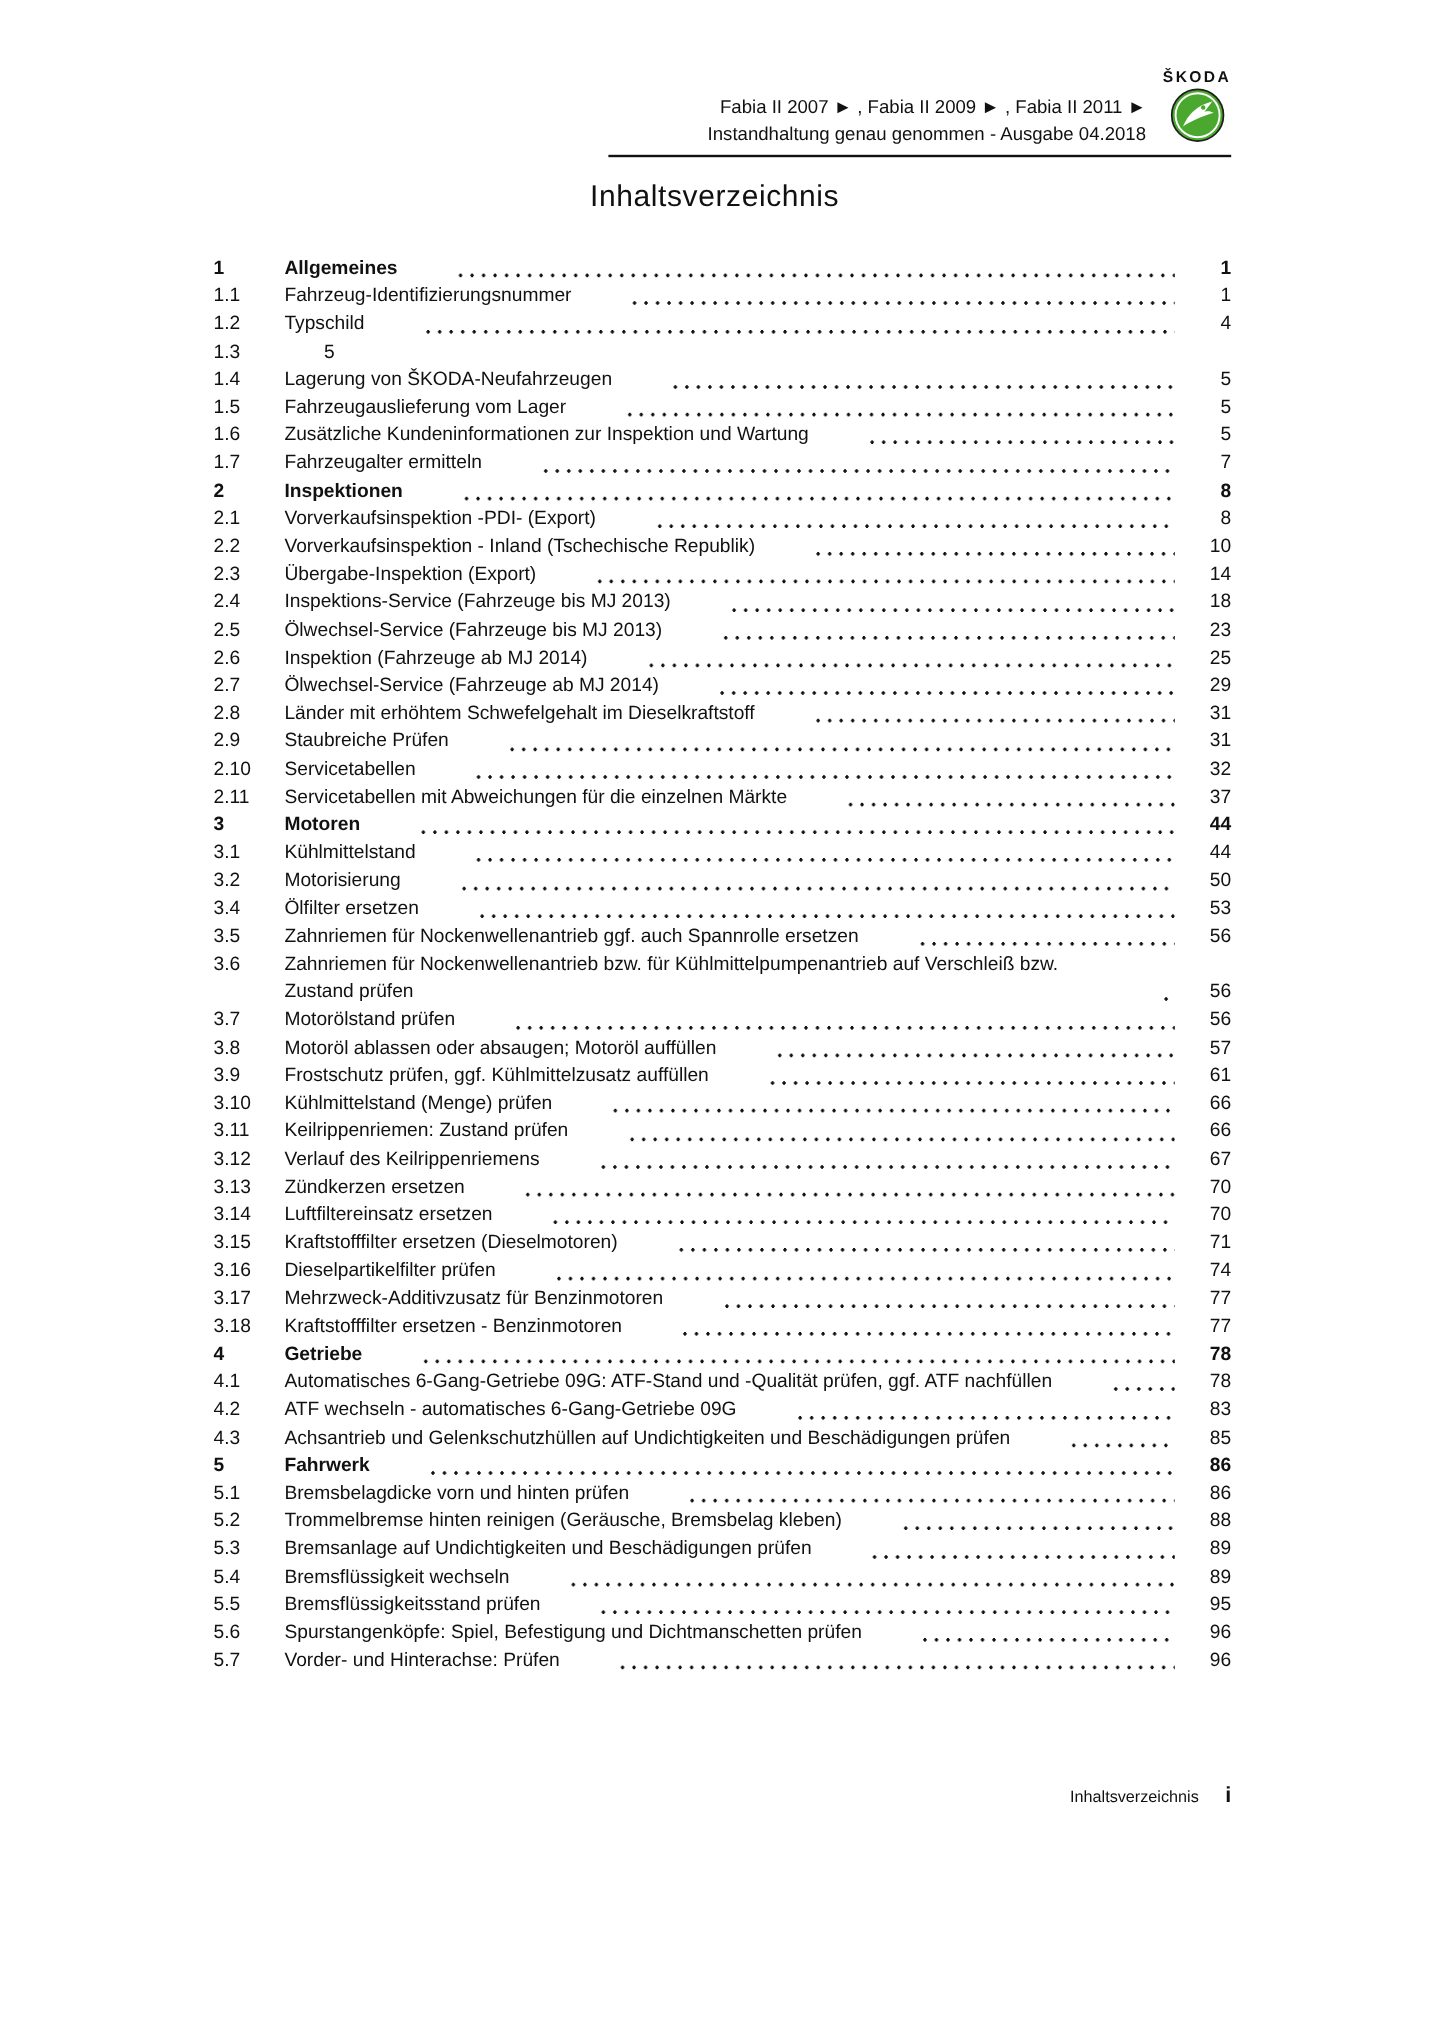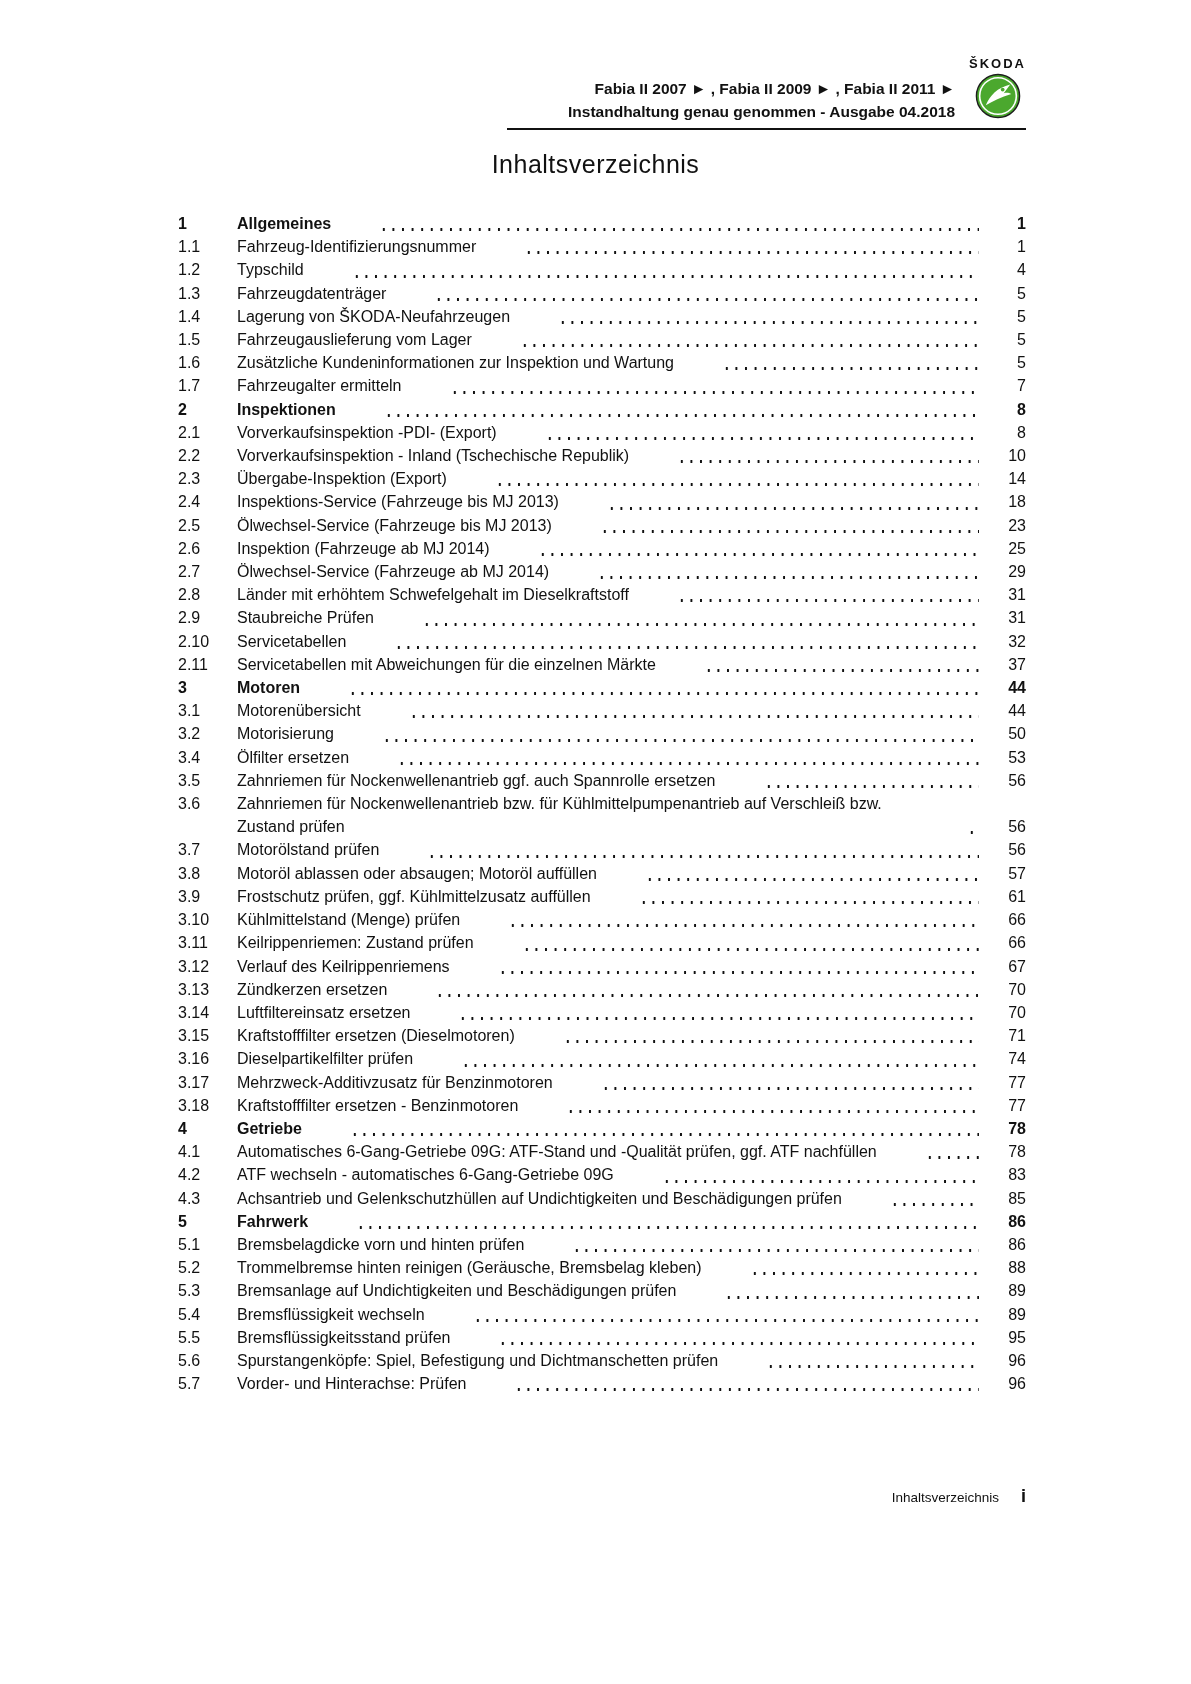--- a/index.html
+++ b/index.html
@@ -9,21 +9,21 @@
     font-family: "Liberation Sans", "DejaVu Sans", sans-serif;
     color: #111111; overflow: hidden;
   }
 
   
   .header {
     position: absolute; top: 56px; left: 507px; width: 519px;
     display: flex; align-items: flex-end; justify-content: flex-end; gap: 14px;
     border-bottom: 2px solid #111; padding-bottom: 5px;
   }
-  .header-text { flex: 1; text-align: right; font-size: 15.5px; line-height: 23px; font-weight: bold; }
+  .header-text { flex: 1; text-align: right; font-size: 15.5px; line-height: 23px; }
   .brand { display: flex; flex-direction: column; align-items: center; gap: 2px; text-align: center; }
   .brand-name { font-size: 13px; font-weight: 700; letter-spacing: 2px; }
 
   
   .page-title {
     position: absolute; top: 150px; left: 165px; width: 861px;
     text-align: center; font-size: 25px; font-weight: 400; letter-spacing: 0.5px;
   }
 
   
@@ -96,24 +96,20 @@
     <span class="toc-num">1.2</span>
     <span class="toc-body">
       <span class="toc-title">Typschild</span>
       <span class="toc-dots"></span>
     </span>
     <span class="toc-page">4</span>
   </div>
 
   <div class="toc-row">
     <span class="toc-num">1.3</span>
-    <span class="toc-body">
-      <span class="toc-title">Fahrzeugdatenträger</span>
-      <span class="toc-dots"></span>
-    </span>
     <span class="toc-page">5</span>
   </div>
 
   <div class="toc-row">
     <span class="toc-num">1.4</span>
     <span class="toc-body">
       <span class="toc-title">Lagerung von ŠKODA-Neufahrzeugen</span>
       <span class="toc-dots"></span>
     </span>
     <span class="toc-page">5</span>
@@ -259,21 +255,21 @@
     <span class="toc-body">
       <span class="toc-title">Motoren</span>
       <span class="toc-dots"></span>
     </span>
     <span class="toc-page">44</span>
   </div>
 
   <div class="toc-row">
     <span class="toc-num">3.1</span>
     <span class="toc-body">
-      <span class="toc-title">Motorenübersicht</span>
+      <span class="toc-title">Kühlmittelstand</span>
       <span class="toc-dots"></span>
     </span>
     <span class="toc-page">44</span>
   </div>
 
   <div class="toc-row">
     <span class="toc-num">3.2</span>
     <span class="toc-body">
       <span class="toc-title">Motorisierung</span>
       <span class="toc-dots"></span>

